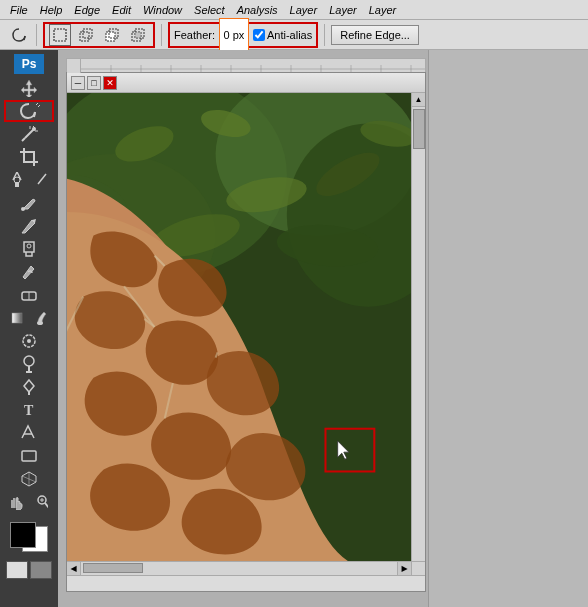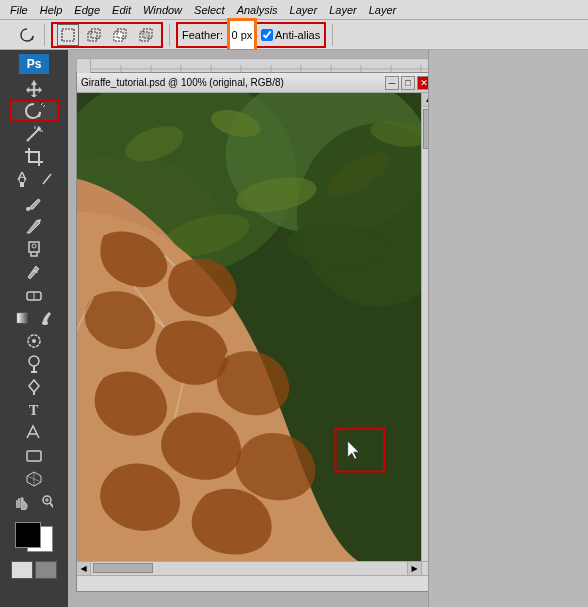--- a/index.html
+++ b/index.html
@@ -33,21 +33,21 @@
       font-style: italic;
     }
 
     
     .toolbar {
       display: flex;
       align-items: center;
       background: #dcdcdc;
       height: 30px;
       border-bottom: 1px solid #aaa;
-      padding: 0 16px;
+      padding: 0 8px;
       gap: 4px;
     }
     .tool-btn {
       width: 22px;
       height: 22px;
       display: flex;
       align-items: center;
       justify-content: center;
       background: #dcdcdc;
       border: 1px solid transparent;
@@ -62,21 +62,21 @@
       gap: 4px;
       height: 26px;
     }
     .toolbar-label {
       font-size: 11px;
       color: #000;
     }
     .toolbar-input {
       width: 30px;
       height: 34px;
-      border: 3px solid #f97316;
+      border: 1px solid #f97316;
       font-size: 11px;
       text-align: center;
       background: #fff;
     }
     .toolbar-checkbox {
       display: flex;
       align-items: center;
       gap: 2px;
       font-size: 11px;
     }
@@ -96,21 +96,21 @@
     }
 
     
     .main-area {
       display: flex;
       height: calc(607px - 50px);
     }
 
     
     .left-toolbar {
-      width: 68px;
+      width: 58px;
       background: #3c3c3c;
       display: flex;
       flex-direction: column;
       align-items: center;
       padding: 4px 0;
       gap: 1px;
     }
     .ps-logo {
       width: 30px;
       height: 20px;
@@ -395,20 +395,21 @@
   <div class="tool-group">
     <span class="toolbar-label">Feather:</span>
     <input class="toolbar-input" type="text" value="0 px" style="">
     <div class="toolbar-checkbox">
       <input type="checkbox" checked="" style="width: 12px; height: 12px;">
       <span>Anti-alias</span>
     </div>
   </div>
 
   <div class="toolbar-separator"></div>
+  <button class="refine-btn">Refine Edge...</button>
 </div>
 
 <div class="main-area">
 
   <div class="left-toolbar">
     <div class="ps-logo">Ps</div>
 
     <div class="left-tool" title="Move Tool">
       <svg width="18" height="18" viewBox="0 0 18 18">
           <polygon points="9,1 12,6 10,6 10,10 14,10 14,8 17,11 14,14 14,12 10,12 10,16 12,16 9,19 6,16 8,16 8,12 4,12 4,14 1,11 4,8 4,10 8,10 8,6 6,6" fill="#ccc" stroke="#888" stroke-width="0.5"></polygon>
@@ -607,21 +608,20 @@
         <line x1="240" y1="6" x2="240" y2="14" stroke="#888" stroke-width="0.5"></line>
         <line x1="270" y1="6" x2="270" y2="14" stroke="#888" stroke-width="0.5"></line>
         <line x1="300" y1="6" x2="300" y2="14" stroke="#888" stroke-width="0.5"></line>
         <line x1="330" y1="6" x2="330" y2="14" stroke="#888" stroke-width="0.5"></line>
       </svg>
     </div>
 
     <div class="doc-window">
 
       <div class="doc-titlebar">
-        <span class="doc-title">Giraffe_tutorial.psd @ 100% (original, RGB/8)</span>
         <div class="doc-controls">
           <div class="doc-ctrl-btn">─</div>
           <div class="doc-ctrl-btn">□</div>
           <div class="doc-ctrl-btn close">✕</div>
         </div>
       </div>
 
       <div class="doc-content">
 
         <div class="giraffe-canvas">

